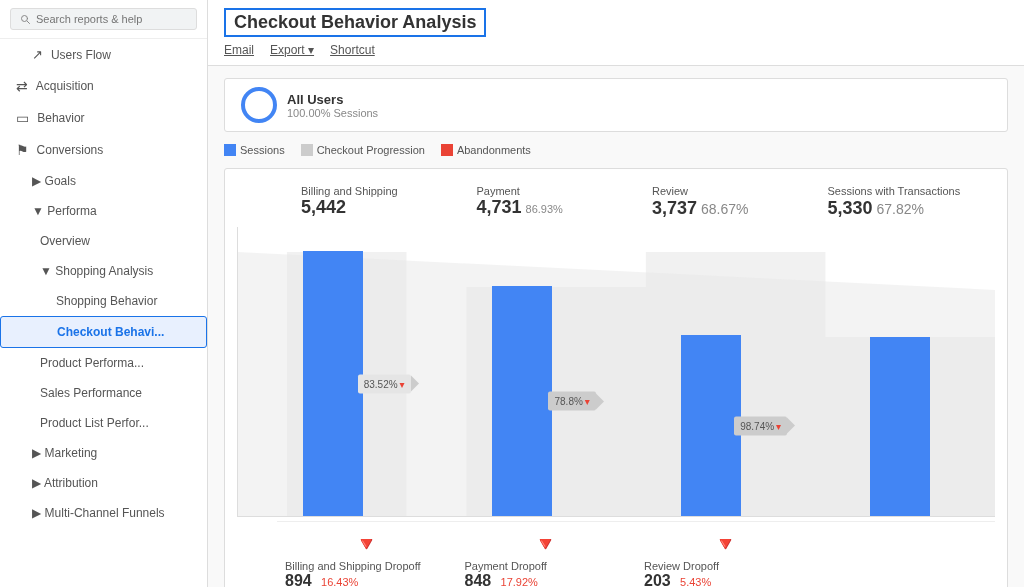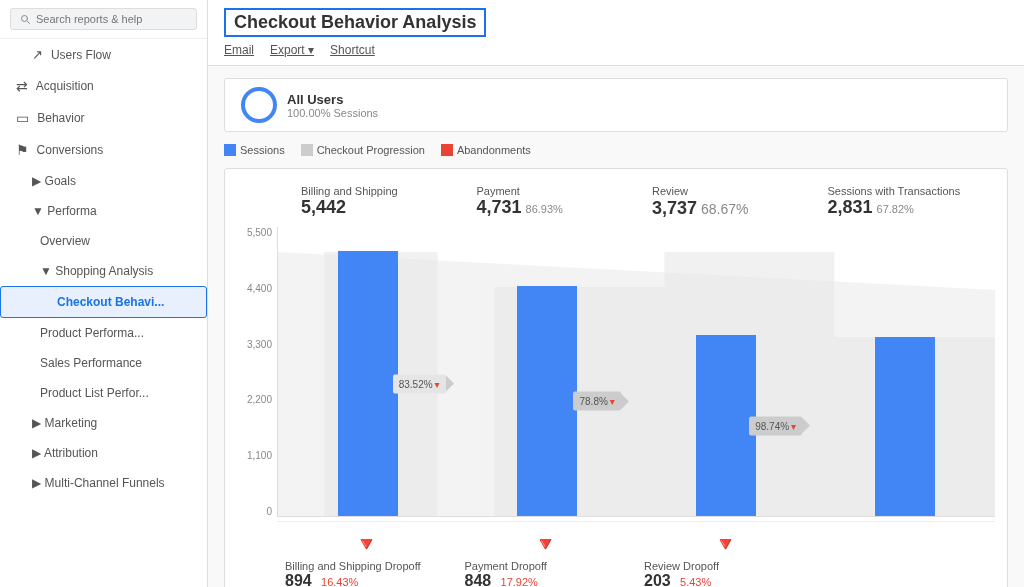--- a/index.html
+++ b/index.html
@@ -107,20 +107,23 @@
   </div>
   <div class="nav-item indent-1">
     <span>▼ Performa</span>
   </div>
   <div class="nav-item indent-2">
     <span>Overview</span>
   </div>
   <div class="nav-item indent-2">
     <span>▼ Shopping Analysis</span>
   </div>
+  <div class="nav-item indent-3">
+    <span>Shopping Behavior</span>
+  </div>
   <div class="nav-item indent-3 active">
     <span>Checkout Behavi...</span>
   </div>
   <div class="nav-item indent-2">
     <span>Product Performa...</span>
   </div>
   <div class="nav-item indent-2">
     <span>Sales Performance</span>
   </div>
   <div class="nav-item indent-2">
@@ -193,35 +196,27 @@
         <div class="funnel-col-header">
           <div class="funnel-col-title">Review</div>
           <div style="display:flex; align-items:baseline; gap:4px;">
             <div class="funnel-col-value">3,737</div>
             <span class="funnel-col-pct" style="float:none; font-size:14px; color:#888;">68.67%</span>
           </div>
         </div>
         <div class="funnel-col-header">
           <div class="funnel-col-title">Sessions with Transactions</div>
           <div style="display:flex; align-items:baseline; gap:4px;">
-            <div class="funnel-col-value">2,831</div>
-            <span class="funnel-col-pct" style="float:none; font-size:11px; color:#888;">67.82%</span>
+            <div class="funnel-col-value">5,330</div>
+            <span class="funnel-col-pct" style="float:none; font-size:14px; color:#888;">67.82%</span>
           </div>
         </div>
       </div>
 
       <div style="display:flex;">
-        <div class="chart-y-axis">
-          <span>5,500</span>
-          <span>4,400</span>
-          <span>3,300</span>
-          <span>2,200</span>
-          <span>1,100</span>
-          <span>0</span>
-        </div>
 
         <div style="flex:1; position:relative;">
 
           <svg style="position:absolute; top:0; left:0; width:100%; height:290px; z-index:0;" viewBox="0 0 760 290" preserveAspectRatio="none">
             <polygon points="50,25 170,25 170,290 760,290 760,110 590,110 590,25 410,25 410,60 230,60 230,290 50,290" fill="#e8e8e8" opacity="0.6"></polygon>
 
             <polygon points="0,25 760,63 760,290 0,290" fill="#e8e8e8" opacity="0.5"></polygon>
           </svg>
 
           <div class="chart-bars" style="position:relative; z-index:1;">

